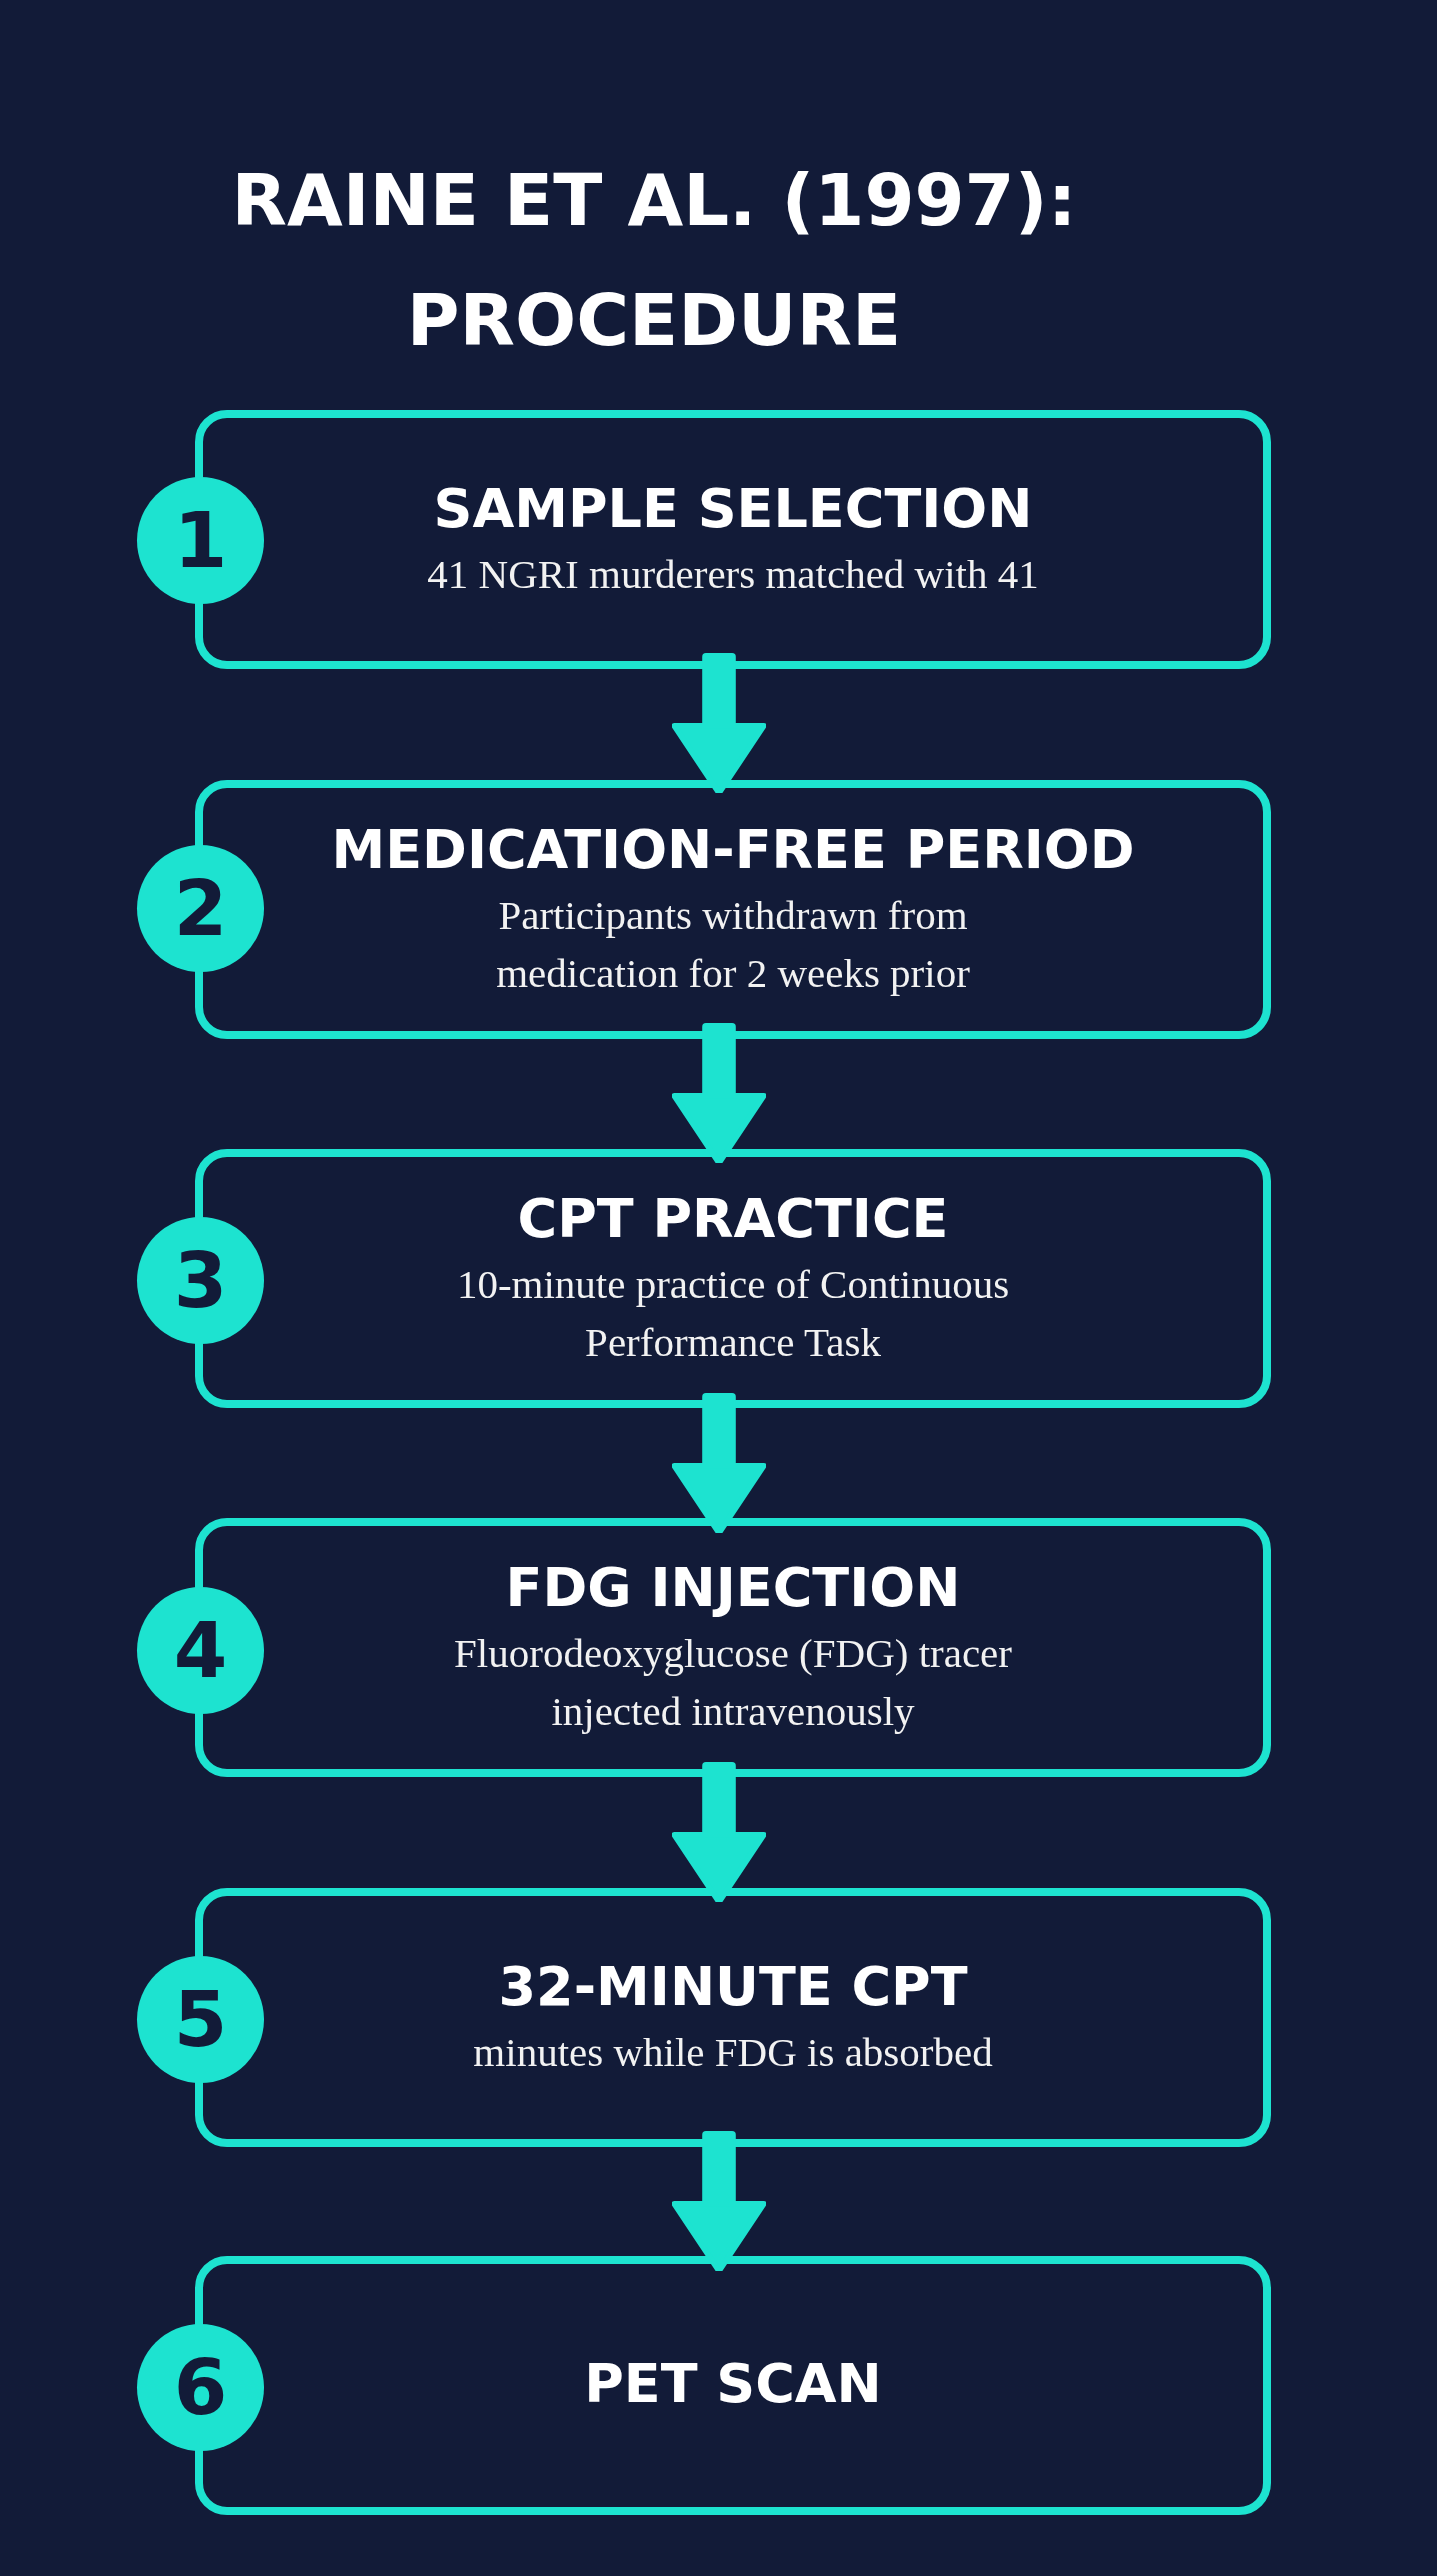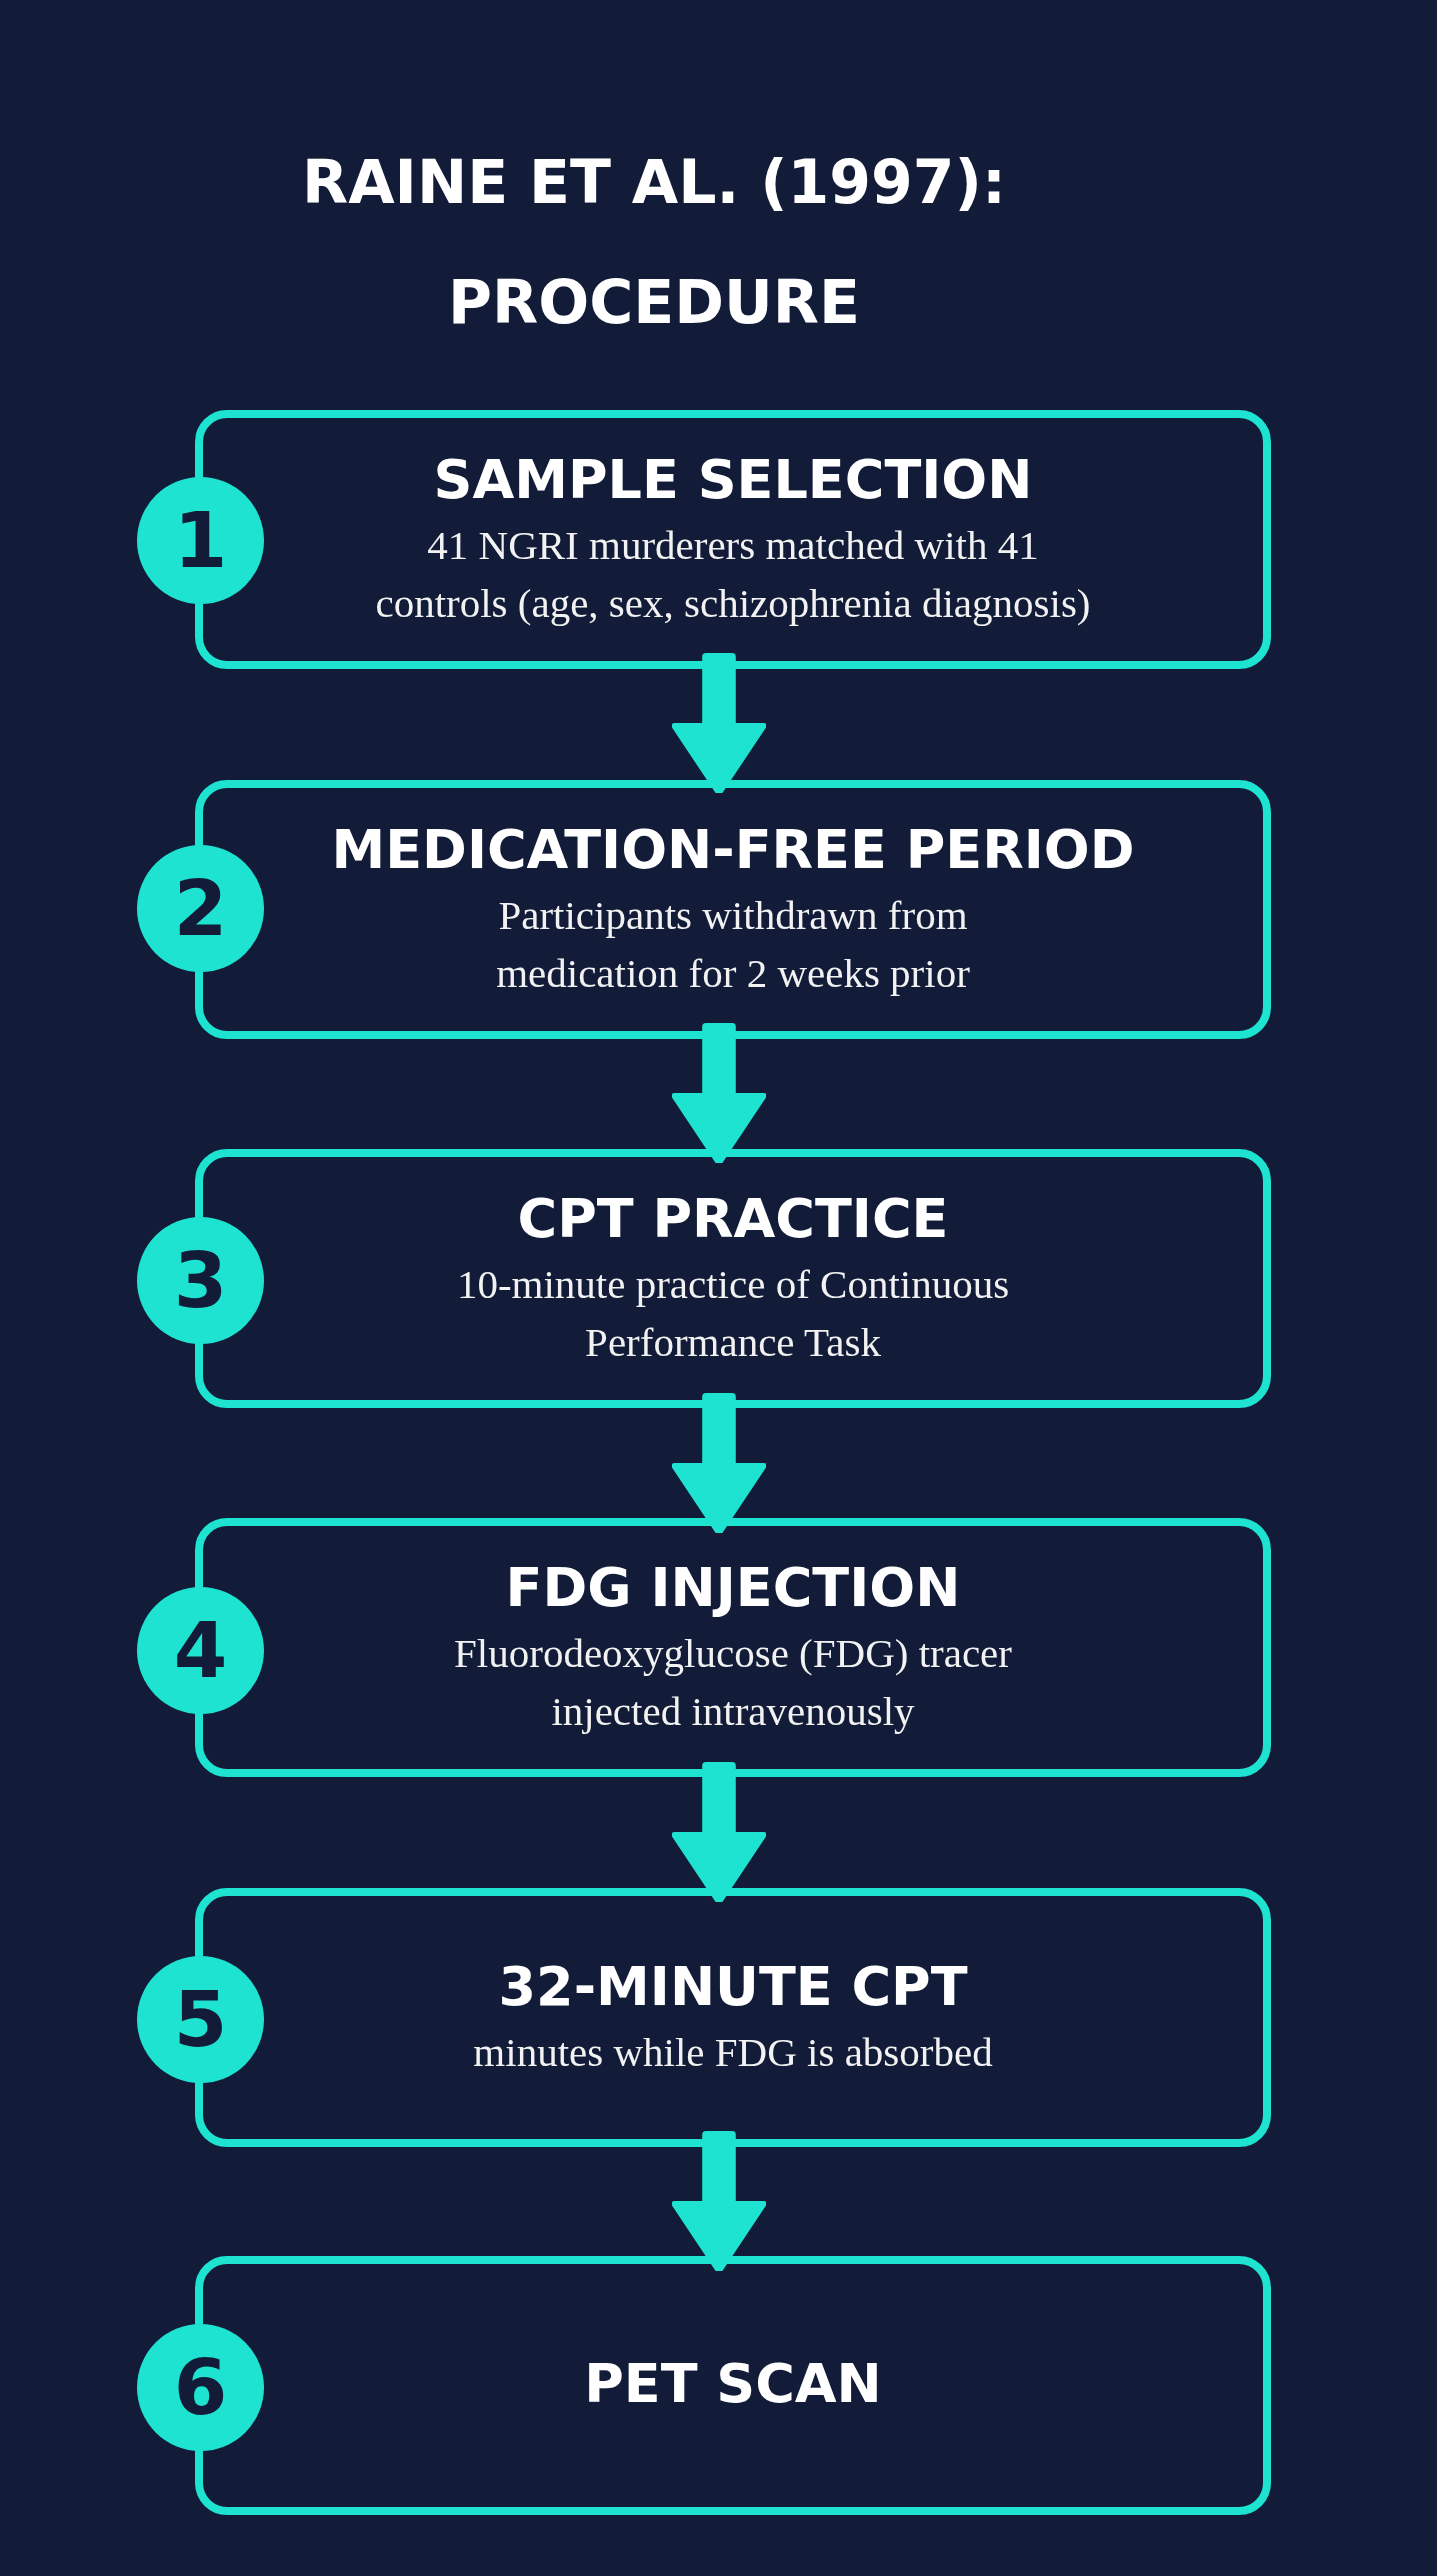--- a/index.html
+++ b/index.html
@@ -10,27 +10,27 @@
       width: 1438px;
       height: 2576px;
       background: #121b38;
       position: relative;
       overflow: hidden;
       font-family: "DejaVu Sans", "Liberation Sans", sans-serif;
     }
     .title {
       position: absolute;
       left: 0;
-      top: 82px;
+      top: 92px;
       width: 1308px;
       text-align: center;
       color: #ffffff;
       font-family: "DejaVu Sans", sans-serif;
       font-weight: bold;
-      font-size: 60px;
+      font-size: 72px;
       line-height: 120px;
       letter-spacing: 0px;
     }
     .title span { display: block; }
 
     .step {
       position: absolute;
       left: 195px;
       width: 1076px;
       height: 259px;
@@ -100,21 +100,20 @@
 <h1 class="title">
   <span>RAINE ET AL. (1997):</span>
   <span>PROCEDURE</span>
 </h1>
 
 <div class="step" style="top:410px;">
   <div class="content">
     <div class="heading">SAMPLE SELECTION</div>
     <div class="desc">
       <span>41 NGRI murderers matched with 41</span>
-      <span>controls (age, sex, schizophrenia diagnosis)</span>
     </div>
   </div>
 </div>
 <div class="badge" style="top:477px;">1</div>
 
 <div class="arrow" style="top:653px;">
   <svg width="94" height="140" viewBox="0 0 100 150">
     <rect x="32" y="0" width="36" height="80" rx="4" fill="#1de3d0"></rect>
     <polygon points="2,78 98,78 50,150" fill="#1de3d0" stroke="#1de3d0" stroke-width="6" stroke-linejoin="round"></polygon>
   </svg>

